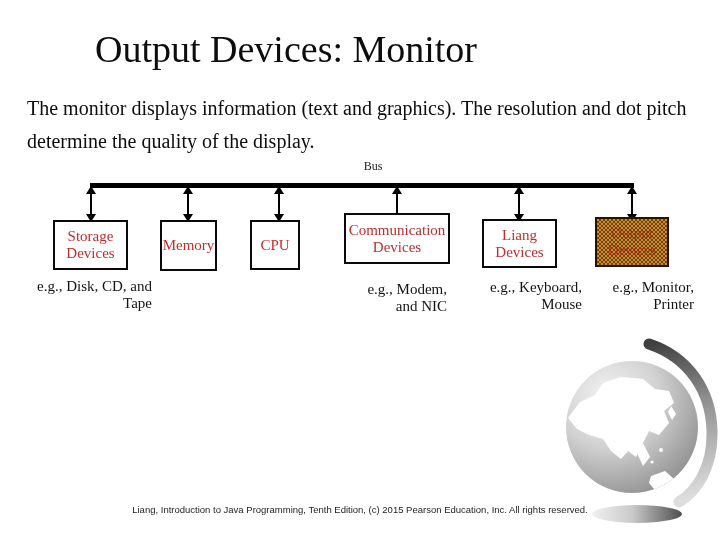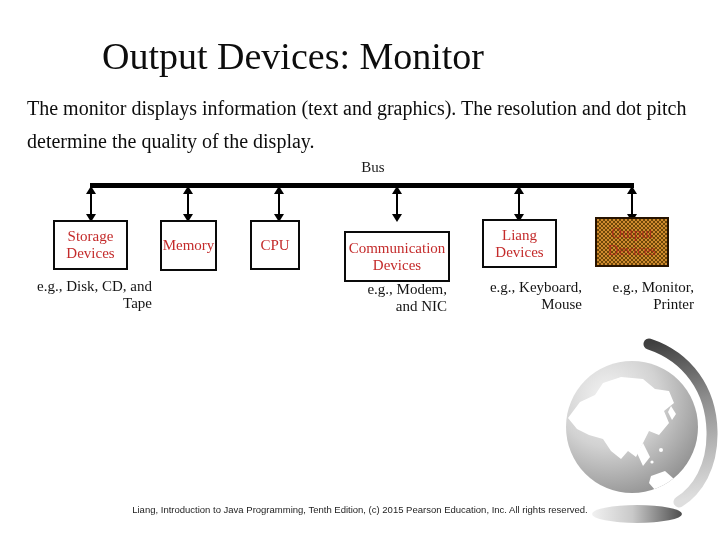--- a/index.html
+++ b/index.html
@@ -1,33 +1,33 @@
 <!DOCTYPE html>
 <html><head>
 <meta charset="utf-8">
 <style>
   html,body{margin:0;padding:0;background:#fff;}
   .slide{
     position:relative;width:720px;height:540px;background:#ffffff;
     overflow:hidden;font-family:"Liberation Serif",serif;color:#111;
   }
   .title{
-    position:absolute;left:0;top:26px;width:572px;margin:7px;
+    position:absolute;left:0;top:26px;width:572px;margin:0;
     text-align:center;font-weight:normal;font-size:38px;line-height:46px;color:#0d0d0d;
     font-family:"Liberation Serif",serif;
   }
   .body-text{
     position:absolute;left:27px;top:92px;width:664px;margin:0;
     font-size:20px;line-height:33px;color:#0d0d0d;
   }
   
   .diagram{position:absolute;left:0;top:0;width:720px;height:340px;}
   .bus-label{
     position:absolute;left:330px;top:159px;width:86px;text-align:center;
-    font-size:15px;color:#1a1a1a;
+    font-size:12px;color:#1a1a1a;
   }
   .bus-line{position:absolute;left:90px;top:183px;width:544px;height:5px;background:#000;}
   .varrow{position:absolute;top:189px;width:2px;height:30px;background:#000;}
   .varrow::before{
     content:"";position:absolute;left:-4px;top:-3px;
     border-left:5px solid transparent;border-right:5px solid transparent;
     border-bottom:8px solid #000;
   }
   .varrow::after{
     content:"";position:absolute;left:-4px;bottom:-3px;
@@ -78,21 +78,21 @@
 
     <div class="node" style="left:160px;top:220px;width:57px;height:51px">
       <span>Memory</span>
     </div>
     <div class="node" style="left:53px;top:220px;width:75px;height:50px">
       <span>Storage Devices</span>
     </div>
     <div class="node" style="left:250px;top:220px;width:50px;height:50px">
       <span>CPU</span>
     </div>
-    <div class="node" style="left:344px;top:231px;width:106px;height:51px">
+    <div class="node" style="left:344px;top:213px;width:106px;height:51px">
       <span>Communication Devices</span>
     </div>
     <div class="node" style="left:482px;top:219px;width:75px;height:49px">
       <span>Liang Devices</span>
     </div>
     <div class="node highlight" style="left:595px;top:217px;width:74px;height:50px">
       <span>Output Devices</span>
     </div>
 
     <div class="caption" style="left:28px;top:278px;width:124px">e.g., Disk, CD, and Tape</div>

